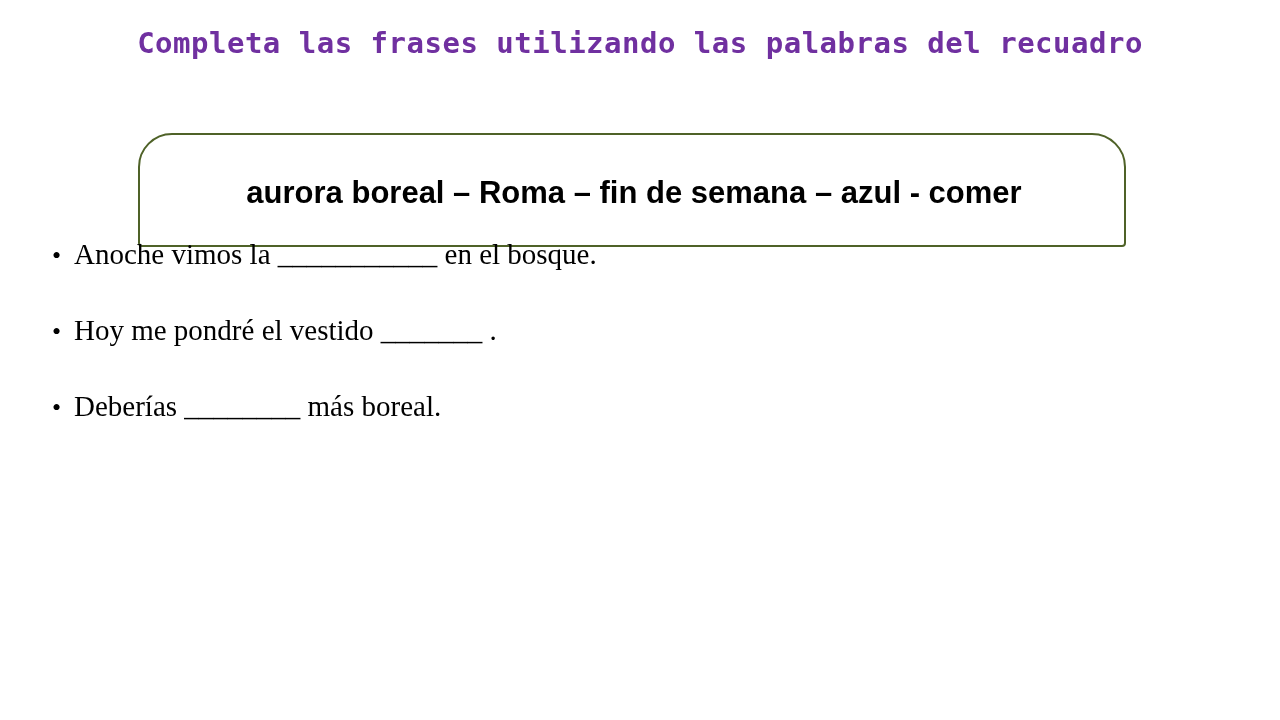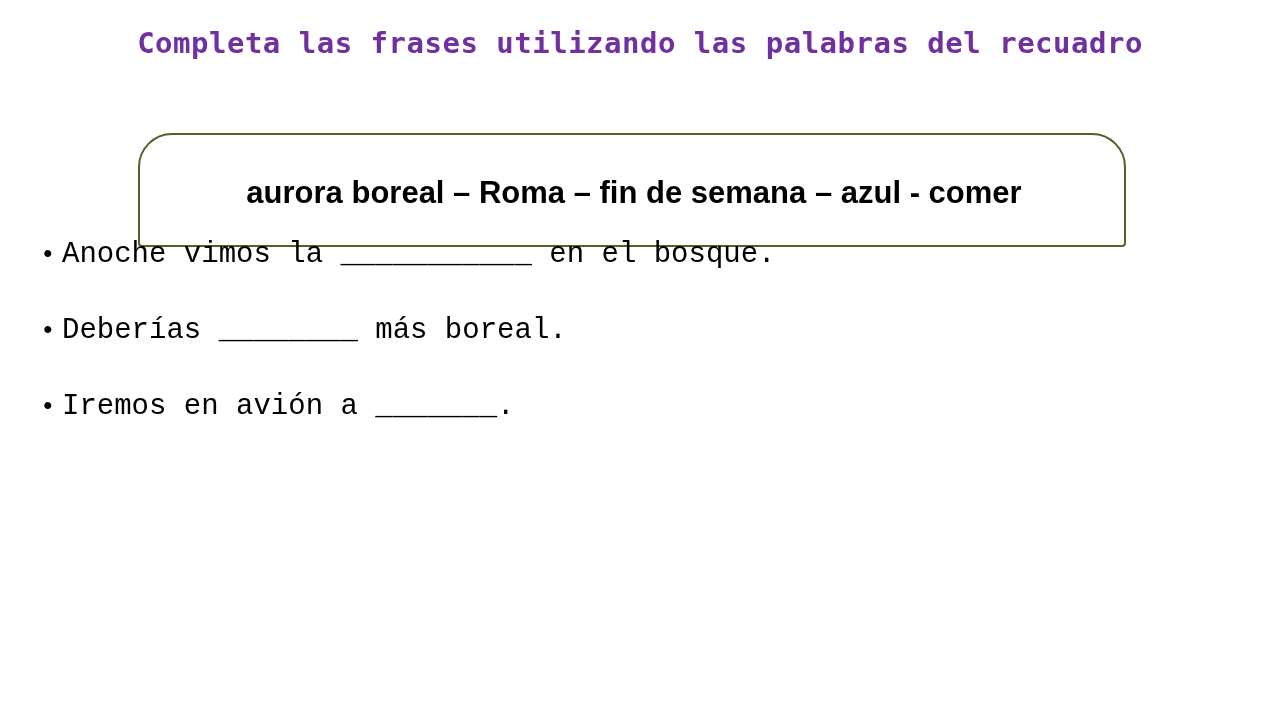--- a/index.html
+++ b/index.html
@@ -53,26 +53,27 @@
     color: #000000;
     white-space: nowrap;
   }
   .sentences {
     position: absolute;
     left: 40px;
     top: 240px;
     width: 1200px;
   }
   .sentence {
-    font-family: Liberation Mono, monospace;
+    font-family: Liberation Serif, serif;
     font-size: 29px;
     color: #000000;
     line-height: 1.0;
     margin-bottom: 47px;
     white-space: nowrap;
+    margin-left: 12px;
   }
   .bullet {
     display: inline-block;
     width: 22px;
     font-size: 26px;
     vertical-align: baseline;
   }
   .sentence-text {
     display: inline;
   }
@@ -87,25 +88,25 @@
   <div class="wordbox">
     <div class="wordbox-text">aurora boreal – Roma – fin de semana – azul - comer</div>
   </div>
 
   <div class="sentences">
 
     <div class="sentence">
       <span class="bullet">•</span><span class="sentence-text">Anoche vimos la ___________ en el bosque.</span>
     </div>
 
+    <div class="sentence">
+      <span class="bullet">•</span><span class="sentence-text">Hoy me pondré el vestido _______  .</span>
+    </div>
 
     <div class="sentence">
       <span class="bullet">•</span><span class="sentence-text">Deberías  ________ más boreal.</span>
     </div>
 
 
-    <div class="sentence">
-      <span class="bullet">•</span><span class="sentence-text">Iremos en avión a _______.</span>
-    </div>
 
   </div>
 
 </div>
 
 </body></html>

